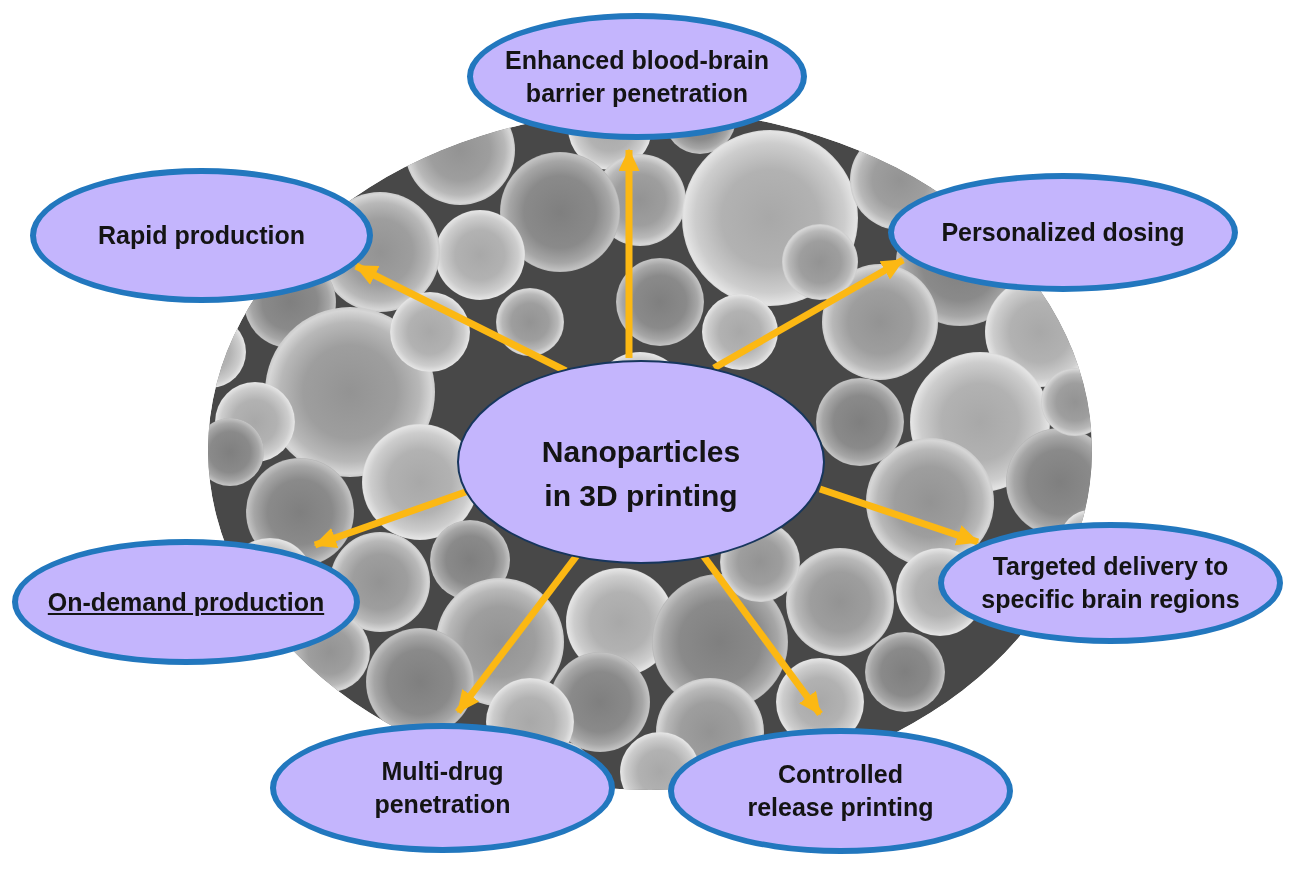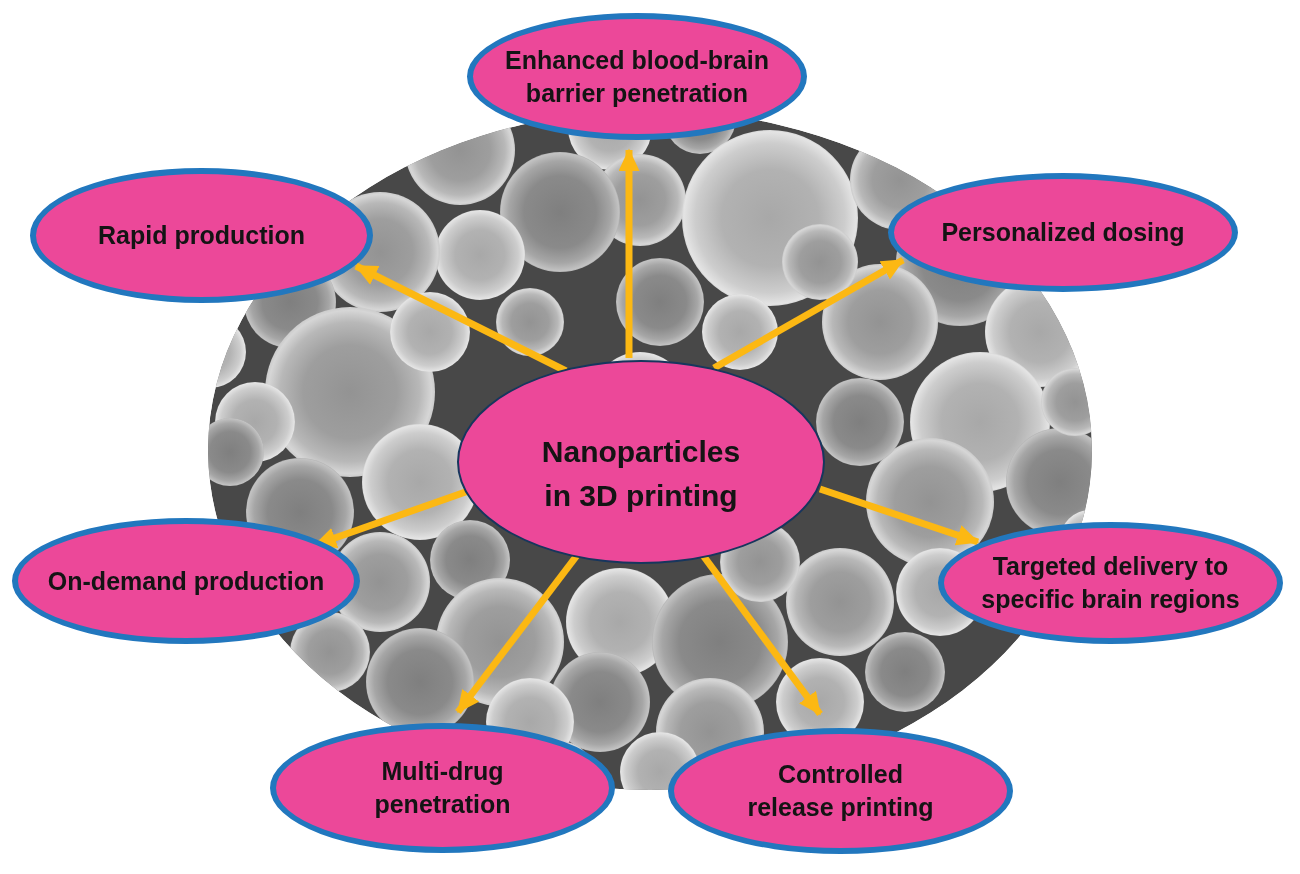--- a/index.html
+++ b/index.html
@@ -3,21 +3,21 @@
 <meta charset="utf-8">
 <style>
   html,body{margin:0;padding:0;background:#ffffff;}
   .canvas{
     position:relative;width:1300px;height:874px;background:#ffffff;
     font-family:"Liberation Sans","DejaVu Sans",sans-serif;overflow:hidden;
   }
   .bg-svg{position:absolute;left:0;top:0;width:1300px;height:874px;}
   .node{
     position:absolute;display:flex;align-items:center;justify-content:center;
-    background:#ec4899;border:6px solid #2277BE;border-radius:50%;
+    background:#c4b5fd;border:6px solid #2277BE;border-radius:50%;
     text-align:center;font-weight:bold;color:#141414;font-size:25px;line-height:1.32;
     box-sizing:border-box;
   }
   .node .lbl{display:block;text-wrap:balance;}
   .node.center{border:2px solid #17365D;font-size:30px;line-height:1.45;}
 </style>
 </head>
 <body>
 
 <div class="canvas">
@@ -125,21 +125,21 @@
   </div>
 
   <div class="node" style="left:30px;top:168px;width:343px;height:135px;">
     <span class="lbl" style="max-width:310px;">Rapid production</span>
   </div>
 
   <div class="node" style="left:888px;top:173px;width:350px;height:119px;">
     <span class="lbl" style="max-width:310px;">Personalized dosing</span>
   </div>
 
-  <div class="node" style="left:12px;top:518px;width:348px;height:126px;">
+  <div class="node" style="left:12px;top:539px;width:348px;height:126px;text-decoration:underline;">
     <span class="lbl" style="max-width:315px;">On-demand production</span>
   </div>
 
   <div class="node" style="left:938px;top:522px;width:345px;height:122px;">
     <span class="lbl" style="max-width:310px;">Targeted delivery to specific brain regions</span>
   </div>
 
   <div class="node" style="left:270px;top:723px;width:345px;height:130px;">
     <span class="lbl" style="max-width:175px;">Multi-drug penetration</span>
   </div>

